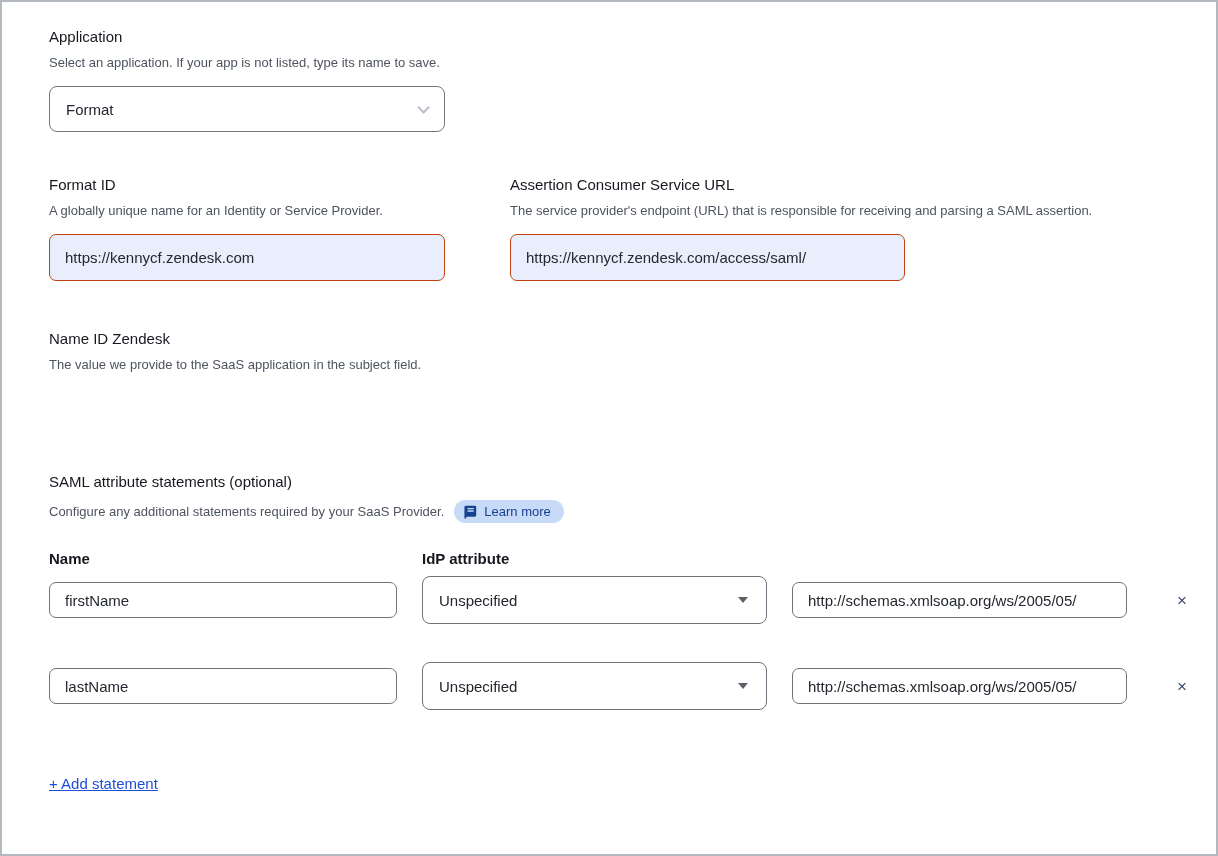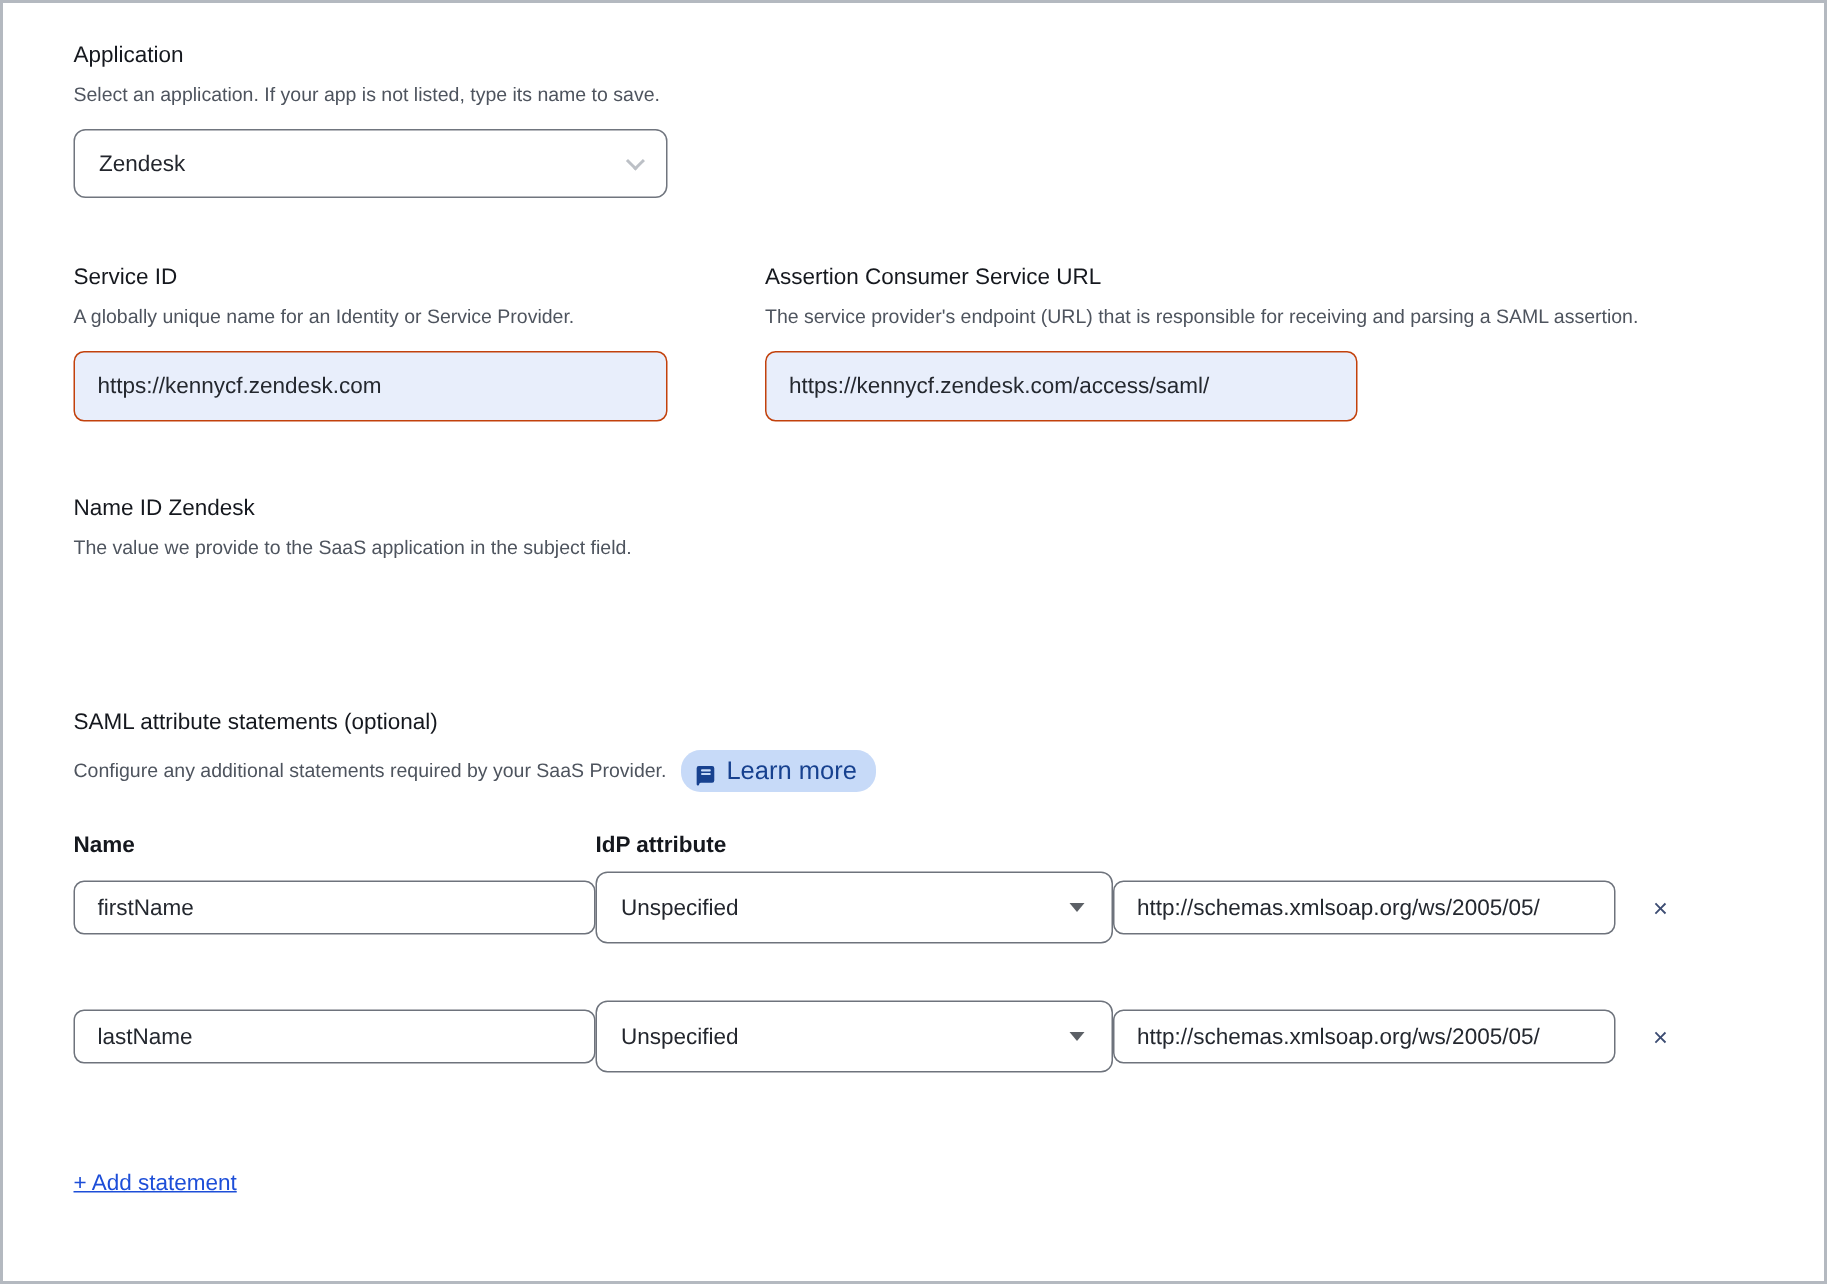--- a/index.html
+++ b/index.html
@@ -54,31 +54,32 @@
   .row-entity { display: flex; margin-bottom: 49px; }
   .col-entity { width: 396px; margin-right: 65px; flex: none; }
   .col-acs { flex: 1; }
   .col-acs .text-input { width: 395px; }
   .section-nameid { margin-bottom: 100px; }
 
   
   .saml-desc-row { display: flex; align-items: center; margin-bottom: 27px; }
   .saml-desc-row .field-desc { margin-bottom: 0; }
   .learn-more-pill {
-    display: inline-flex; align-items: flex-end; gap: 6px;
+    display: inline-flex; align-items: center; gap: 6px;
     background: #c7daf8; color: #17418f;
     border-radius: 13px; padding: 4px 13px 4px 9px;
-    font-size: 17px; margin-left: 10px; cursor: pointer;
+    font-size: 13px; margin-left: 10px; cursor: pointer;
     white-space: nowrap;
   }
   .learn-more-pill svg { display: block; }
 
   .attr-grid {
     display: grid;
     grid-template-columns: 348px 345px 335px 60px;
+    column-gap: 25px;
     align-items: center;
   }
   .attr-grid.headers { margin-bottom: 8px; }
   .attr-grid.attr-row { margin-bottom: 38px; }
   .attr-grid .hdr {
     font-size: 15px; font-weight: 700; color: #15181e; line-height: 18px;
   }
   .attr-grid .text-input { width: 100%; height: 36px; border-color: #6e737c; }
   .attr-grid .select-box { width: 100%; height: 48px; border-color: #6e737c; }
   .remove-btn {
@@ -96,28 +97,28 @@
 </style>
 </head>
 <body>
 
 <div class="page">
 
   <div class="section-application">
     <div class="field-label">Application</div>
     <div class="field-desc">Select an application. If your app is not listed, type its name to save.</div>
     <div class="select-box">
-      <span>Zendesk</span>
+      <span>Format</span>
       <span class="chevron-thin"></span>
     </div>
   </div>
 
   <div class="row-entity">
     <div class="col-entity">
-      <div class="field-label">Service ID</div>
+      <div class="field-label">Format ID</div>
       <div class="field-desc">A globally unique name for an Identity or Service Provider.</div>
       <input class="text-input autofill" type="text" value="https://kennycf.zendesk.com" style="">
     </div>
     <div class="col-acs">
       <div class="field-label">Assertion Consumer Service URL</div>
       <div class="field-desc">The service provider's endpoint (URL) that is responsible for receiving and parsing a SAML assertion.</div>
       <input class="text-input autofill" type="text" value="https://kennycf.zendesk.com/access/saml/" style="">
     </div>
   </div>
 

